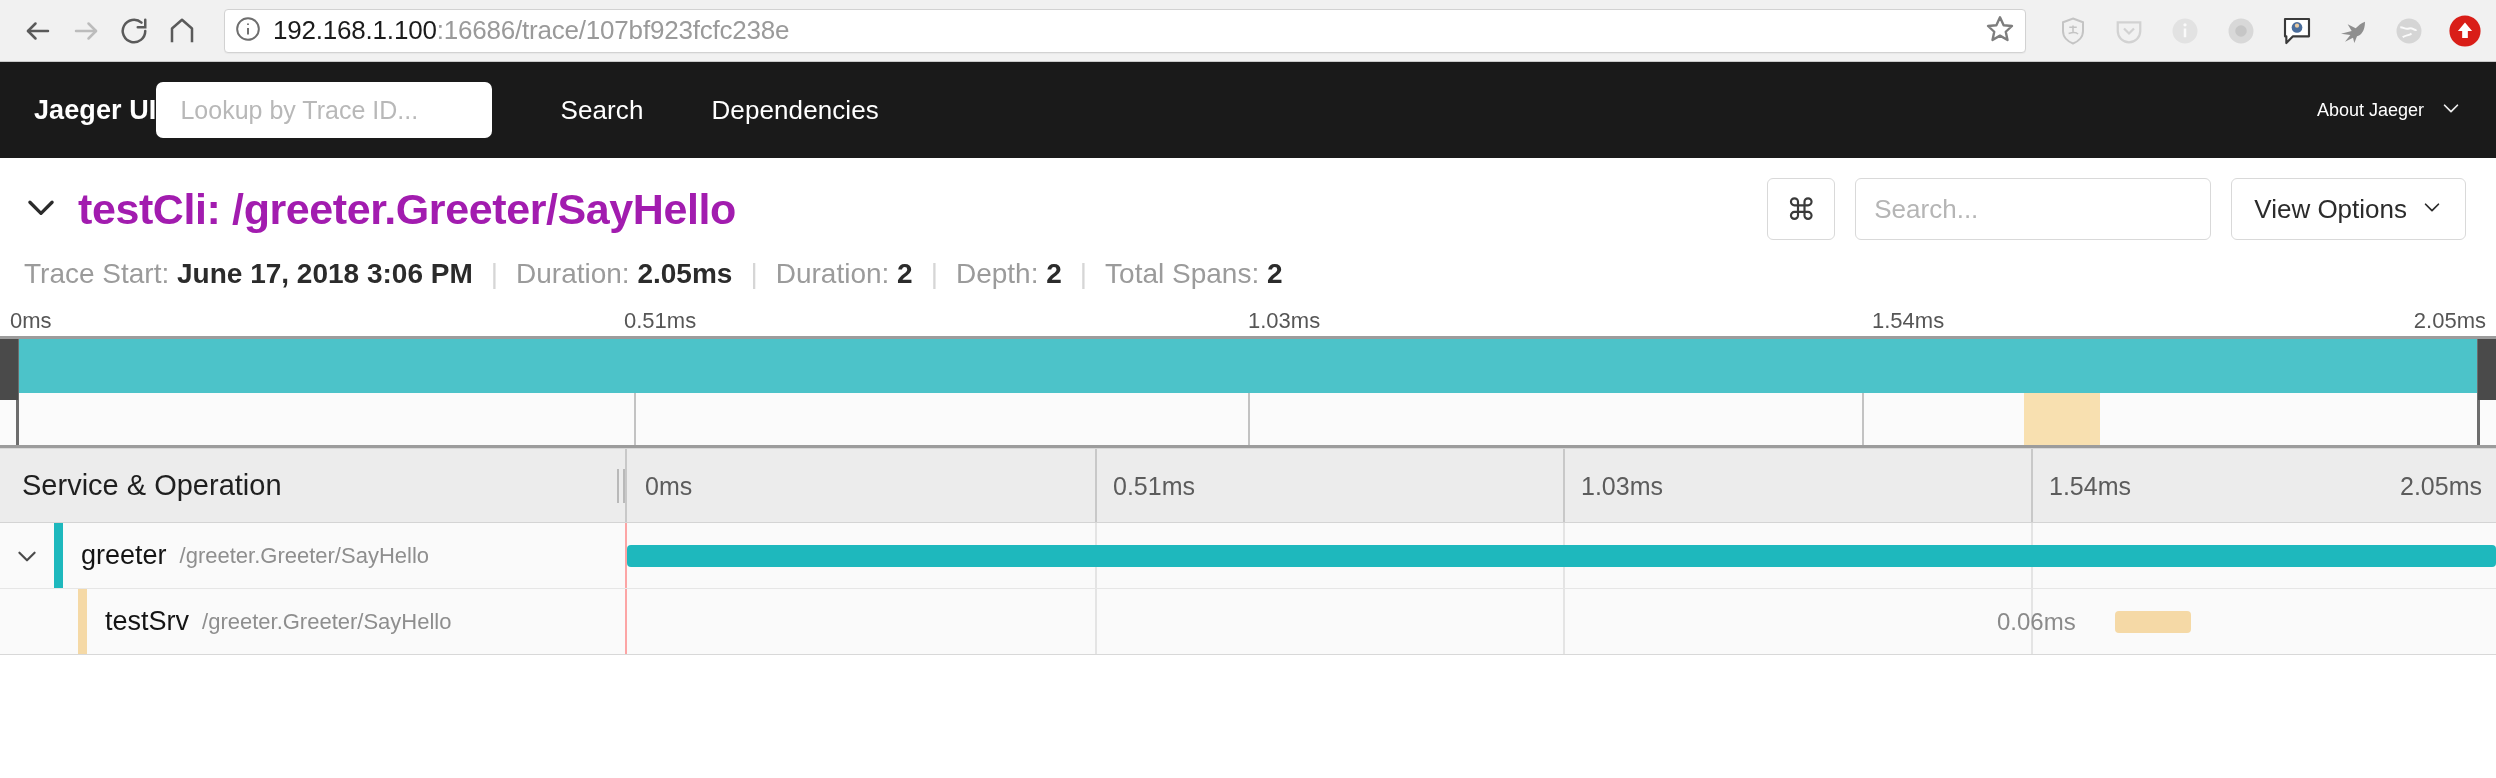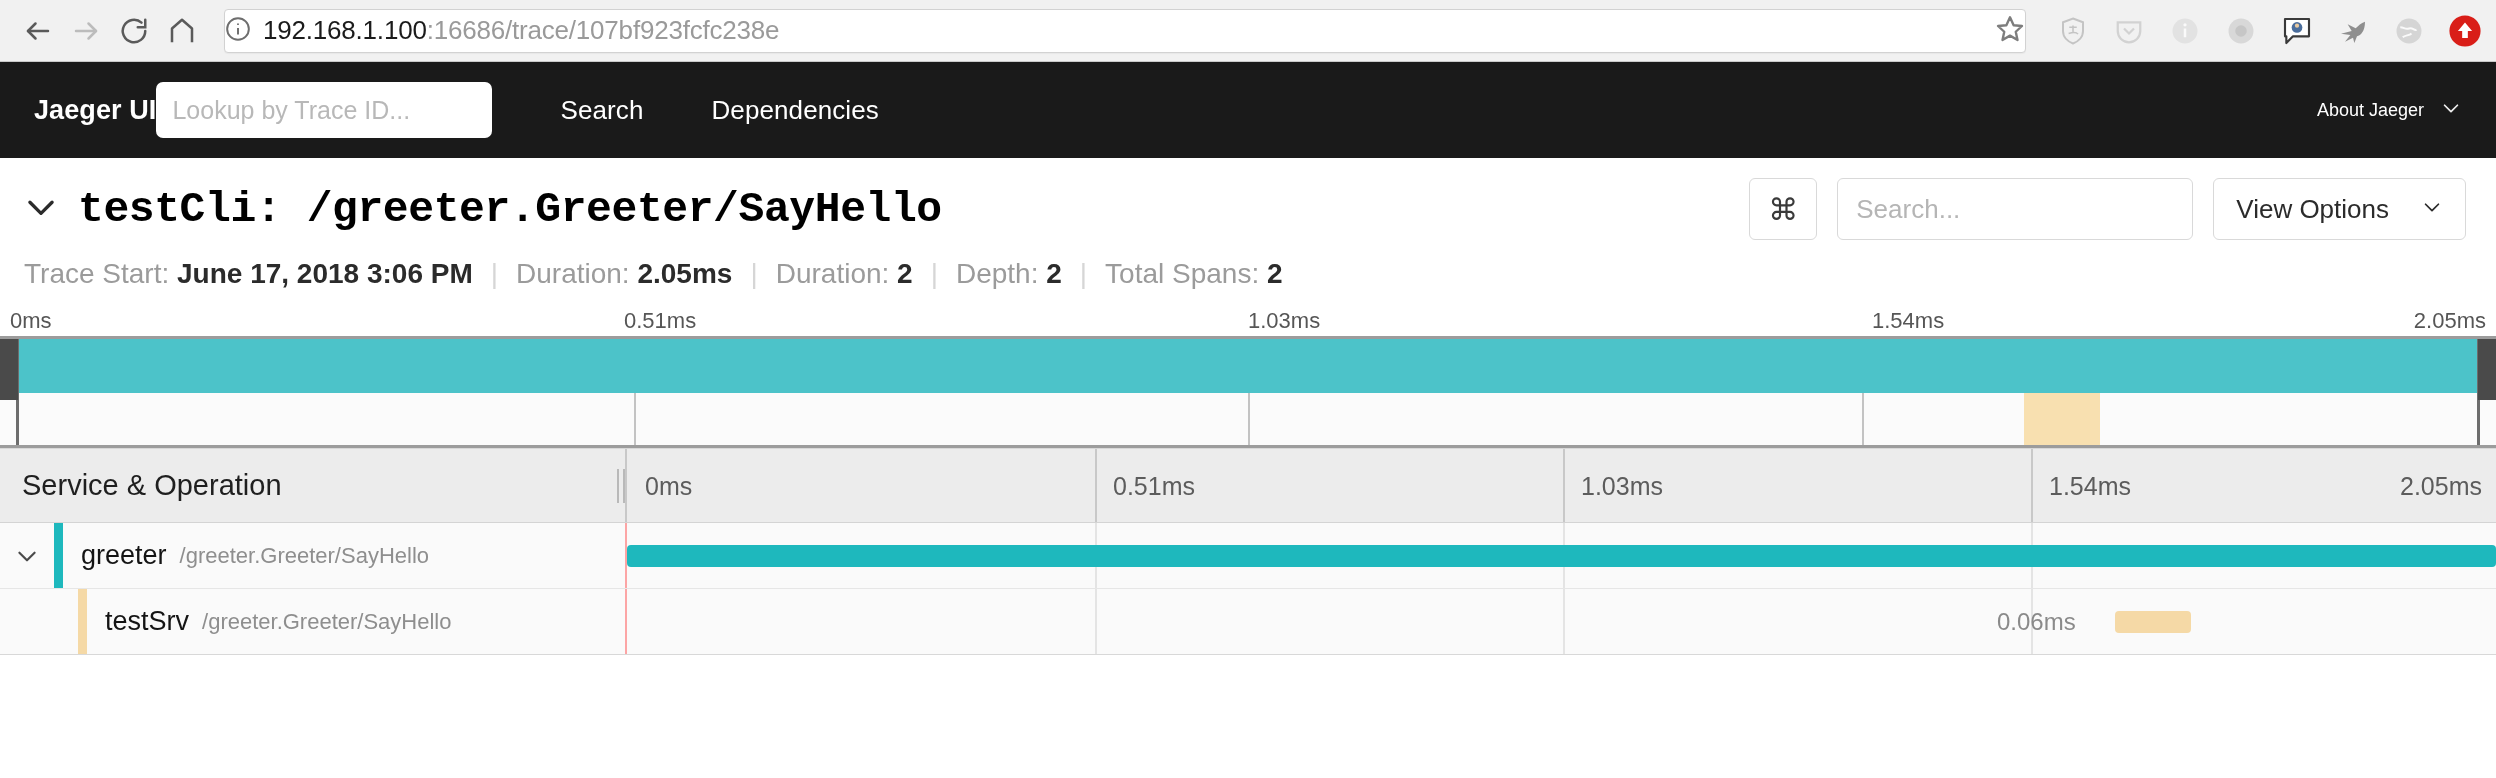--- a/index.html
+++ b/index.html
@@ -20,21 +20,21 @@
     width: 48px; height: 48px;
     display: flex; align-items: center; justify-content: center;
     color: #5a5a5a; flex: 0 0 auto;
   }
   .nav-btn.disabled { color: #bcbcbc; }
   .nav-btn svg { display: block; }
 
   .url-field {
     flex: 1 1 auto; height: 44px; margin: 0 12px 0 18px;
     background: #ffffff; border: 1px solid #d2d2d2; border-radius: 4px;
-    display: flex; align-items: center; padding: 0 0;
+    display: flex; align-items: center; padding: 0 10px;
     box-shadow: 0 1px 1px rgba(0,0,0,0.04);
     min-width: 0;
   }
   .info-circle { flex: 0 0 auto; margin-right: 12px; color: #6e6e6e; }
   .url-text {
     font-size: 26px; color: #9a9a9a; white-space: nowrap;
     overflow: hidden; text-overflow: ellipsis; letter-spacing: -0.2px;
   }
   .url-host { color: #1b1b1b; }
   .star-btn { flex: 0 0 auto; margin-left: auto; color: #7d7d7d; padding-left: 10px; }
@@ -47,52 +47,52 @@
     height: 96px; background: #1a1a1a;
     display: flex; align-items: center; padding: 0 34px;
   }
   .brand {
     color: #ffffff; font-size: 27px; font-weight: bold;
     letter-spacing: 0.1px; 
   }
   .trace-lookup {
     width: 336px; height: 56px; background: #ffffff;
     border-radius: 7px; display: flex; align-items: center;
-    padding: 0 16px; color: #b8b8b8; font-size: 25px;
+    padding: 0 24px; color: #b8b8b8; font-size: 25px;
   }
   .nav-link {
     color: #ffffff; font-size: 26px; margin-left: 68px;
     letter-spacing: 0.1px;
   }
   .nav-right { margin-left: auto; display: flex; align-items: center; color: #fff; }
   .nav-right .label { font-size: 18px; }
   .nav-right .chev { margin-left: 16px; opacity: 0.92; }
 
   
   .trace-header { padding: 20px 30px 0 22px; background: #fff; }
   .title-row { display: flex; align-items: center; }
   .collapse-chevron { color: #2b2b2b; margin-right: 18px; flex: 0 0 auto; }
   .trace-title {
-    font-size: 43px; font-weight: bold; color: #000000;
-    letter-spacing: -0.4px; white-space: nowrap; font-family: Liberation Mono, monospace;
+    font-size: 43px; font-weight: bold; color: #a21caf;
+    letter-spacing: -0.4px; white-space: nowrap;
   }
   .header-controls { margin-left: auto; display: flex; align-items: center; gap: 20px; }
   .kbd-btn {
     width: 68px; height: 62px; border: 1px solid #d9d9d9; border-radius: 6px;
     background: #fff; display: flex; align-items: center; justify-content: center;
     font-size: 30px; color: #3a3a3a;
   }
   .search-box {
     width: 356px; height: 62px; border: 1px solid #d9d9d9; border-radius: 6px;
     background: #fff; display: flex; align-items: center; padding: 0 18px;
     color: #b5b5b5; font-size: 26px;
   }
   .view-options {
     height: 62px; border: 1px solid #d9d9d9; border-radius: 6px; background: #fff;
-    display: flex; align-items: center; padding: 0 22px; gap: 32px;
+    display: flex; align-items: center; padding: 0 22px; gap: 14px;
     font-size: 26px; color: #2b2b2b;
   }
 
   .meta-row {
     display: flex; align-items: center; margin-top: 18px;
     font-size: 28px; color: #9b9b9b; padding-left: 2px;
   }
   .meta-item { white-space: nowrap; }
   .meta-item b { color: #2b2b2b; font-weight: bold; }
   .meta-sep { color: #d6d6d6; margin: 0 18px; }

